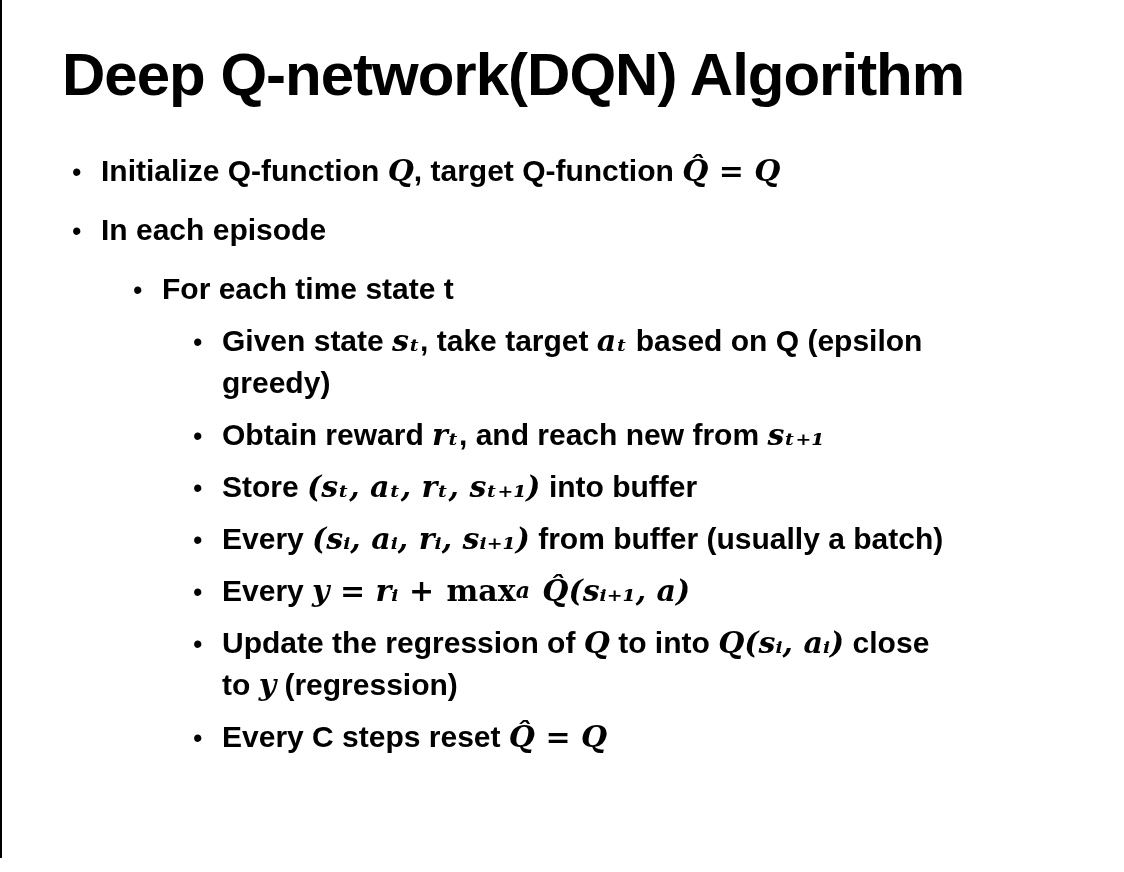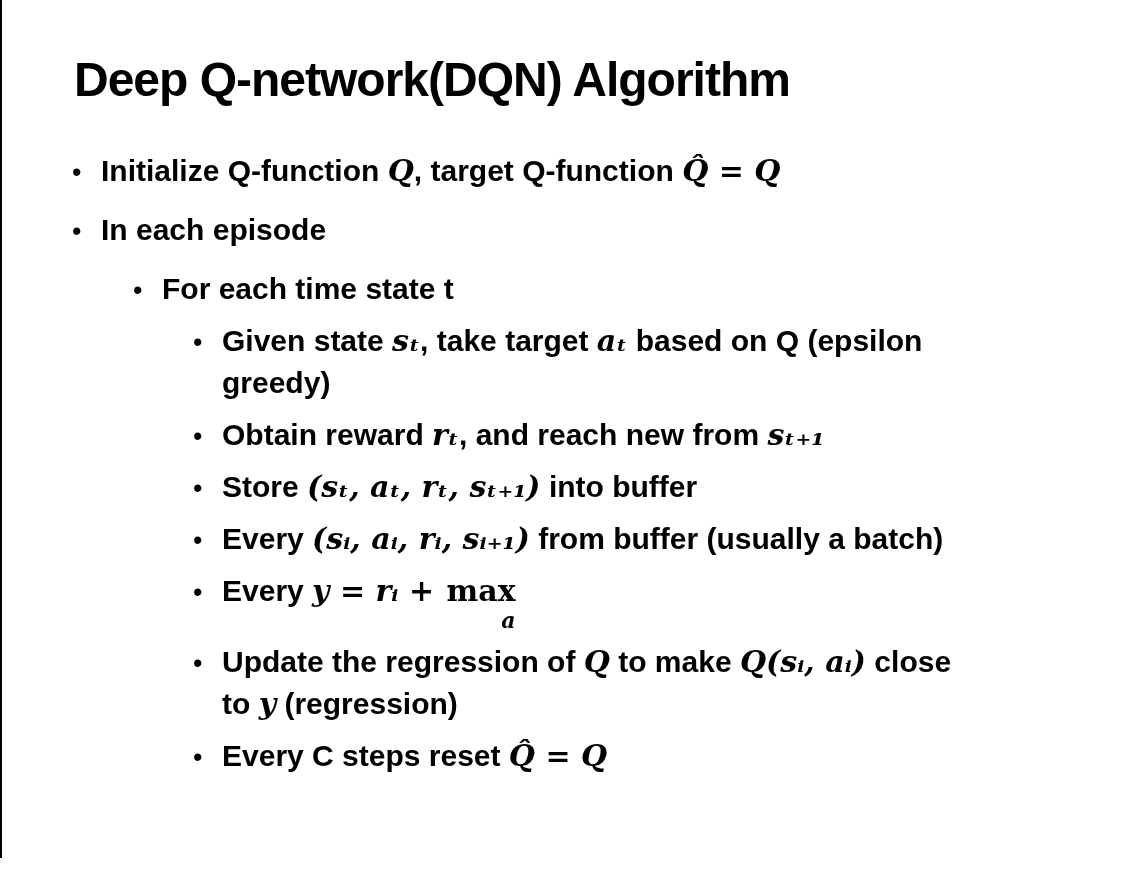--- a/index.html
+++ b/index.html
@@ -8,22 +8,22 @@
     width:1124px;height:872px;
     background:#ffffff;
     overflow:hidden;
     font-family:"Liberation Sans", sans-serif;
     color:#000000;
   }
   .left-border{
     position:absolute;left:0;top:0;width:2px;height:858px;background:#000000;
   }
   .title{
-    position:absolute;left:62px;top:40px;margin:12px;
-    font-size:48px;font-weight:700;letter-spacing:-1px;
+    position:absolute;left:62px;top:40px;margin:0;
+    font-size:60px;font-weight:700;letter-spacing:-1px;
     white-space:nowrap;
   }
   .content{
     position:absolute;left:72px;top:150px;width:1012px;
   }
   .bullet{
     display:flex;align-items:baseline;
     font-size:30px;line-height:1.4;
     margin-bottom:10px;
   }
@@ -31,21 +31,21 @@
   .lv2{margin-left:61px;}
   .lv3{margin-left:121px;}
   .marker{flex:none;width:29px;font-size:27px;}
   .body{flex:1;min-width:0;font-weight:bold;}
   .seg-r{font-family:"Liberation Sans", sans-serif;}
   .seg-m{
     font-family:"DejaVu Serif","DejaVu Sans",serif;
     font-style:italic;
   }
   .maxwrap{
-    display:inline-flex;flex-direction:column;align-items:flex-end;
+    display:inline-flex;flex-direction:row;align-items:flex-start;
     line-height:1;vertical-align:baseline;
     font-family:"DejaVu Serif","DejaVu Sans",serif;font-style:normal;
     margin:0 2px;
   }
   .max-label{font-size:30px;}
   .max-under{font-size:22px;font-style:italic;margin-top:3px;}
 </style>
 </head>
 <body>
 
@@ -79,24 +79,24 @@
       </div>
       <div class="bullet lv3">
         <span class="marker">•</span>
         <span class="body"><span class="seg-r">Every </span><span class="seg-m">(sᵢ, aᵢ, rᵢ, sᵢ₊₁)</span><span class="seg-r"> from buffer (usually a batch)</span></span>
       </div>
       <div class="bullet lv3">
         <span class="marker">•</span>
         <span class="body"><span class="seg-r">Every </span><span class="seg-m">y = rᵢ + </span><span class="maxwrap">
             <span class="max-label">max</span>
             <span class="max-under">a</span>
-          </span></span>
+          </span><span class="seg-m"> Q̂(sᵢ₊₁, a)</span></span>
       </div>
       <div class="bullet lv3">
         <span class="marker">•</span>
-        <span class="body"><span class="seg-r">Update the regression of </span><span class="seg-m">Q</span><span class="seg-r"> to make </span><span class="seg-m">Q(sᵢ, aᵢ)</span><span class="seg-r"> close</span><br><span class="seg-r">to </span><span class="seg-m">y</span><span class="seg-r"> (regression)</span></span>
+        <span class="body"><span class="seg-r">Update the regression of </span><span class="seg-m">Q</span><span class="seg-r"> to into </span><span class="seg-m">Q(sᵢ, aᵢ)</span><span class="seg-r"> close</span><br><span class="seg-r">to </span><span class="seg-m">y</span><span class="seg-r"> (regression)</span></span>
       </div>
       <div class="bullet lv3">
         <span class="marker">•</span>
         <span class="body"><span class="seg-r">Every C steps reset </span><span class="seg-m">Q̂ = Q</span></span>
       </div>
     </div>
 </div>
 
 </body></html>

